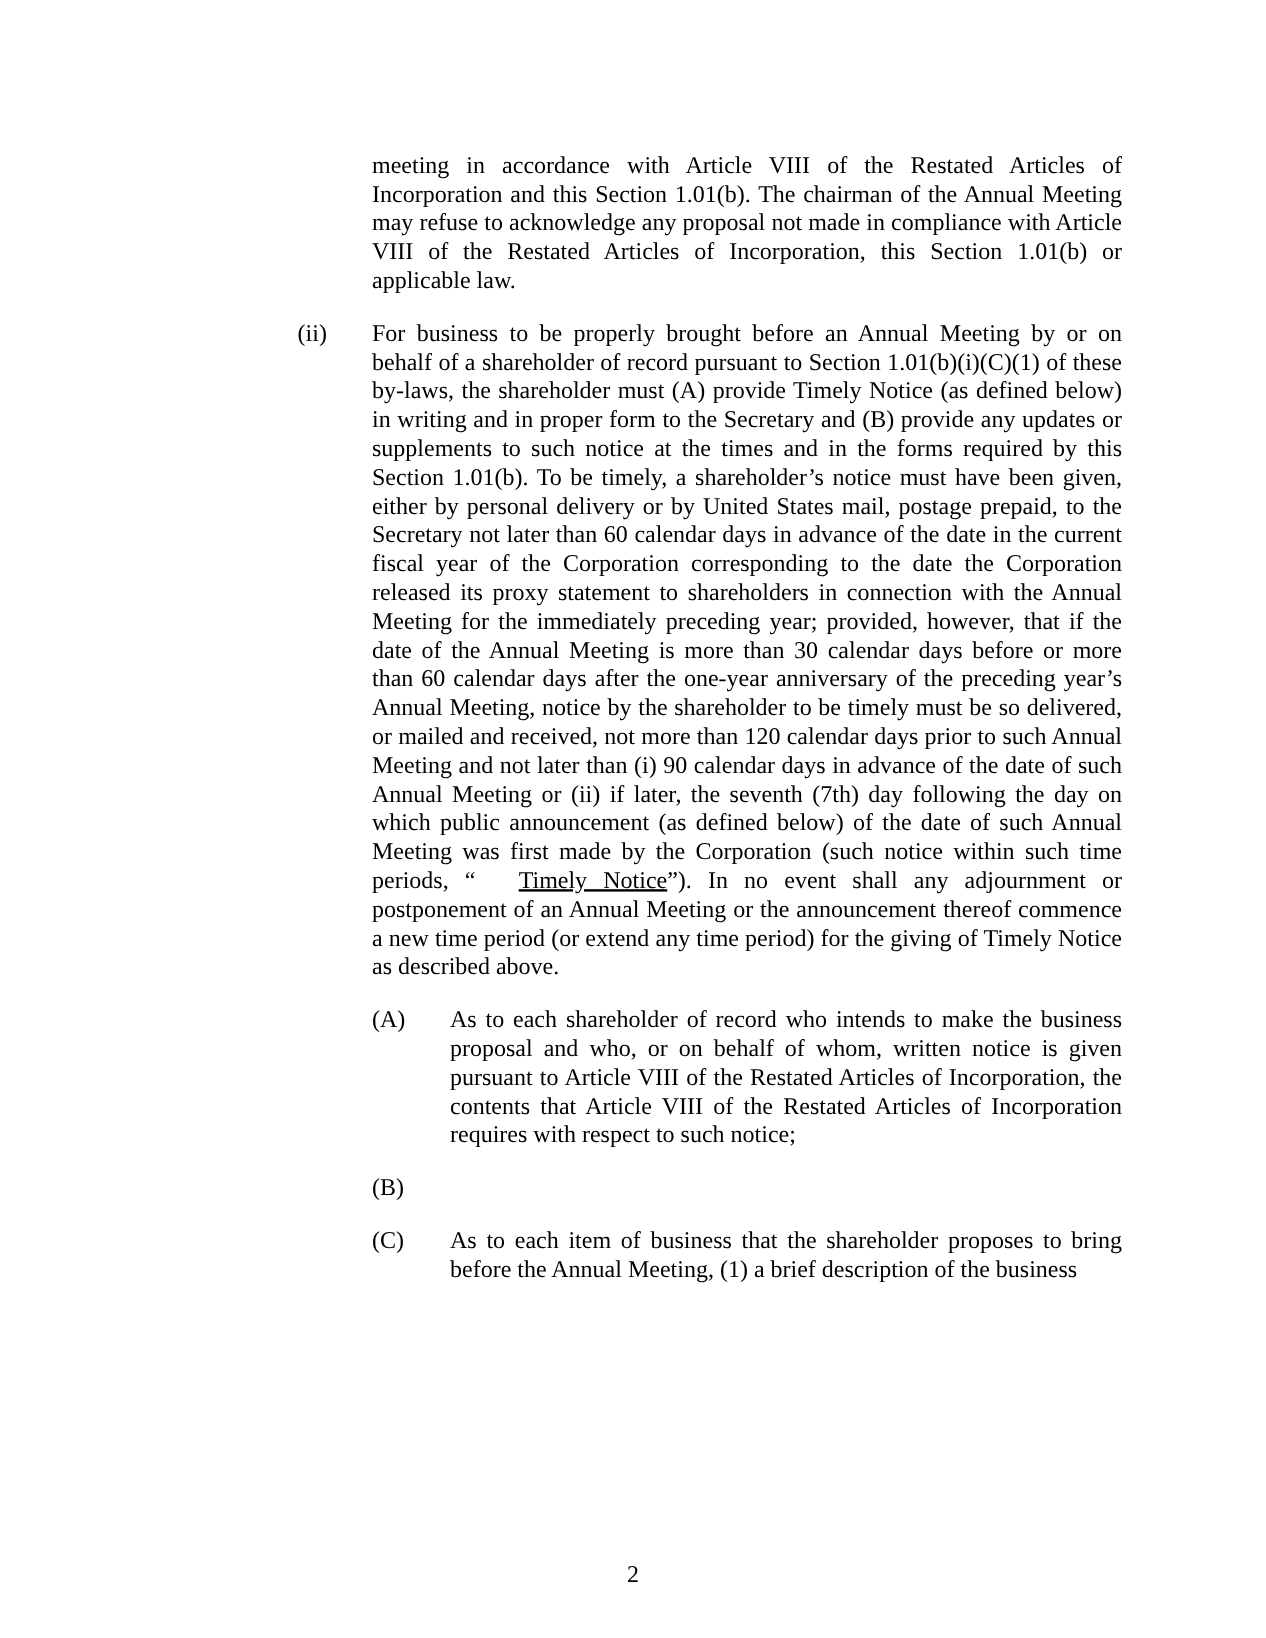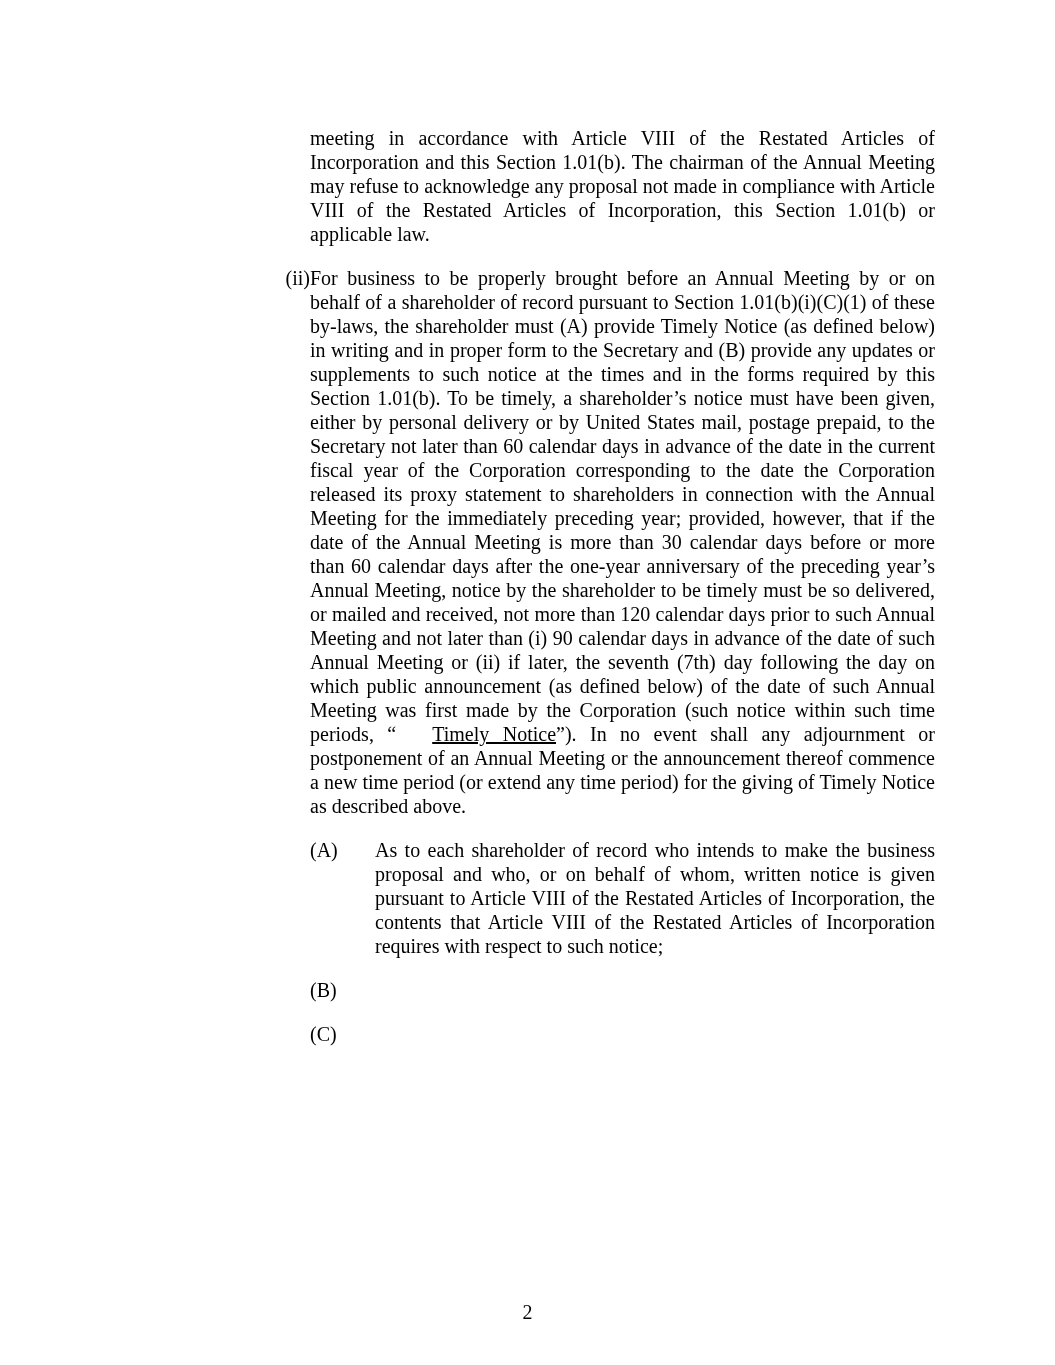--- a/index.html
+++ b/index.html
@@ -31,21 +31,21 @@
   .intro {
     margin-left: 62px;
     width: 625px;
   }
   .item {
     display: flex;
     margin-top: 20px;
   }
   .item-label {
     flex: 0 0 62px;
-    text-align: right;
+    text-align: left;
   }
   .item-text {
     width: 625px;
   }
   .subitem {
     display: flex;
     margin-top: 20px;
     margin-left: 62px;
   }
   .sub-label {
@@ -85,18 +85,19 @@
       <span class="sub-label">(A)</span>
       <p class="sub-text">As to each shareholder of record who intends to make the business proposal and who, or on behalf of whom, written notice is given pursuant to Article VIII of the Restated Articles of Incorporation, the contents that Article VIII of the Restated Articles of Incorporation requires with respect to such notice;</p>
     </div>
 
     <div class="subitem">
       <span class="sub-label">(B)</span>
     </div>
 
     <div class="subitem">
       <span class="sub-label">(C)</span>
+      <p class="sub-text">As to each item of business that the shareholder proposes to bring before the Annual Meeting, (1) a brief description of the business</p>
     </div>
 
   </div>
 
   <div class="page-number">2</div>
 </div>
 
 </body></html>

